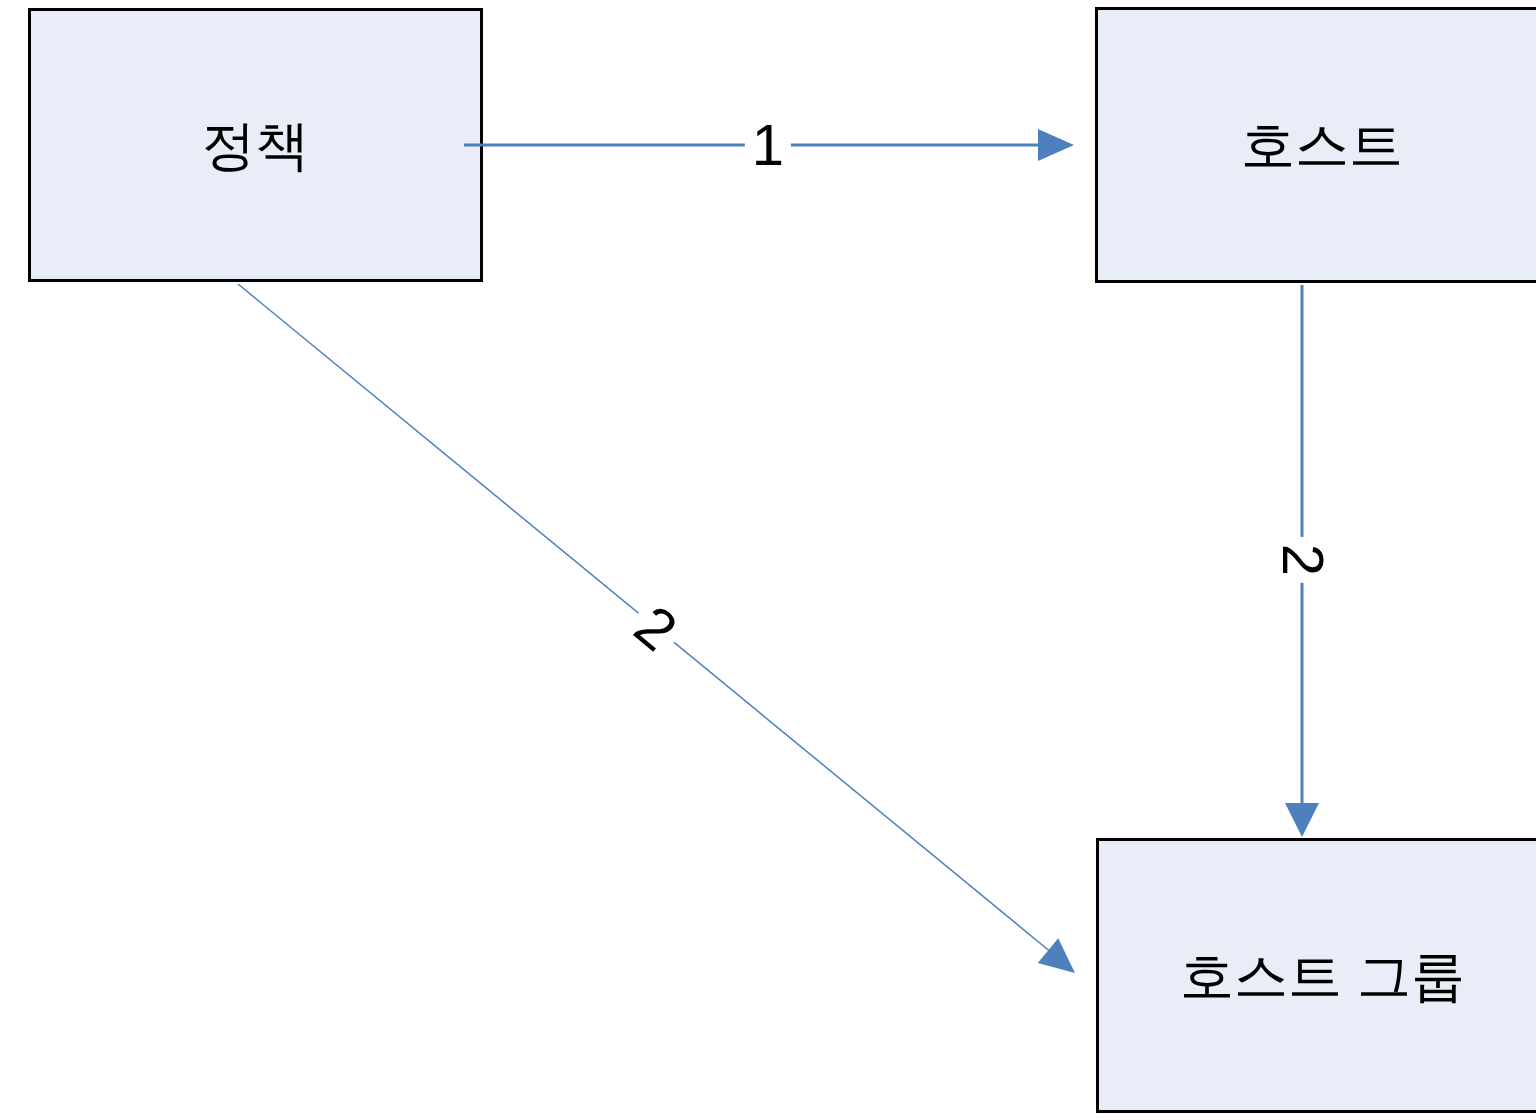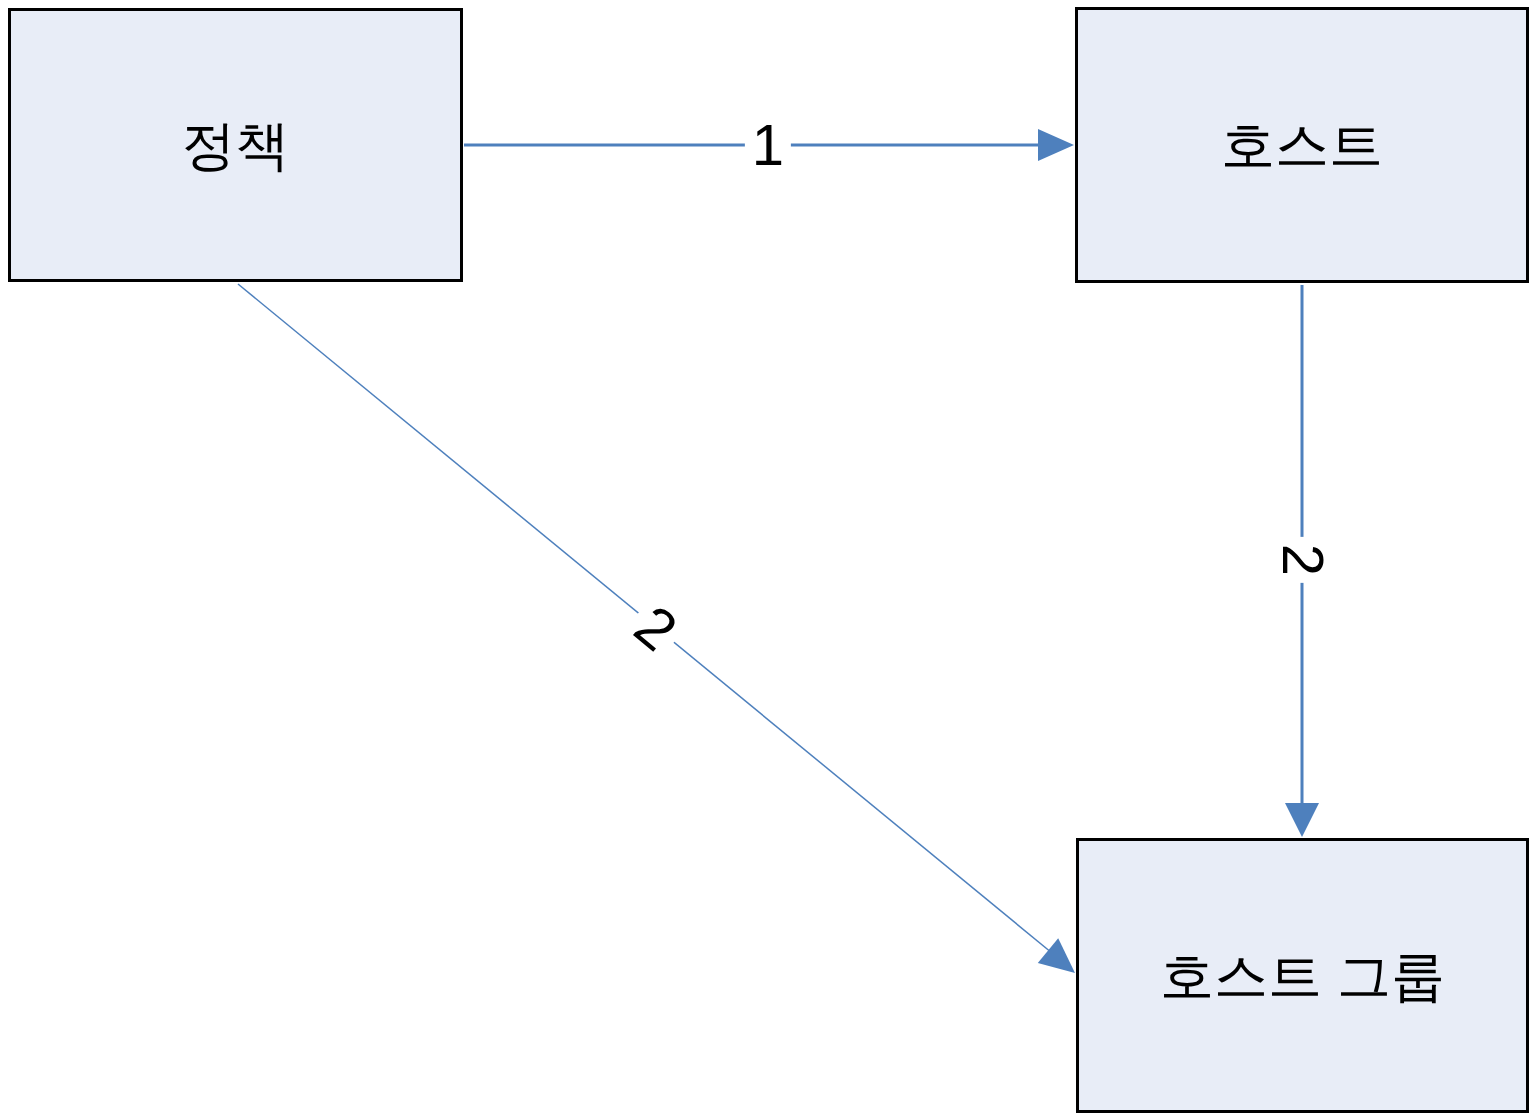--- a/index.html
+++ b/index.html
@@ -17,20 +17,21 @@
   }
   .node {
     position: absolute;
     box-sizing: border-box;
     background: var(--node-fill, #e8edf7);
     border: 3px solid var(--node-border, #000000);
     display: flex;
     align-items: center;
     justify-content: center;
     z-index: 1;
+    margin-left: 20px;
   }
   .node-label {
     color: var(--label-color, #000000);
     font-size: 54px;
     line-height: 1;
     white-space: nowrap;
   }
   #node-policy     { left: 8px;    top: 8px;   width: 455px; height: 274px; }
   #node-host       { left: 1075px; top: 7px;   width: 454px; height: 276px; }
   #node-host-group { left: 1076px; top: 838px; width: 453px; height: 275px; }

